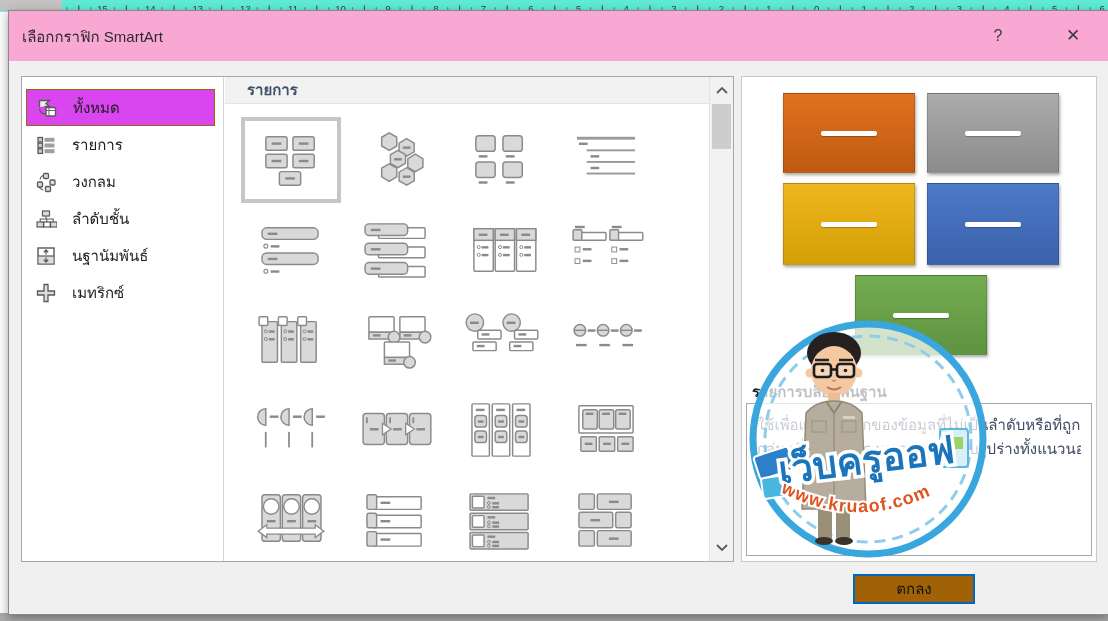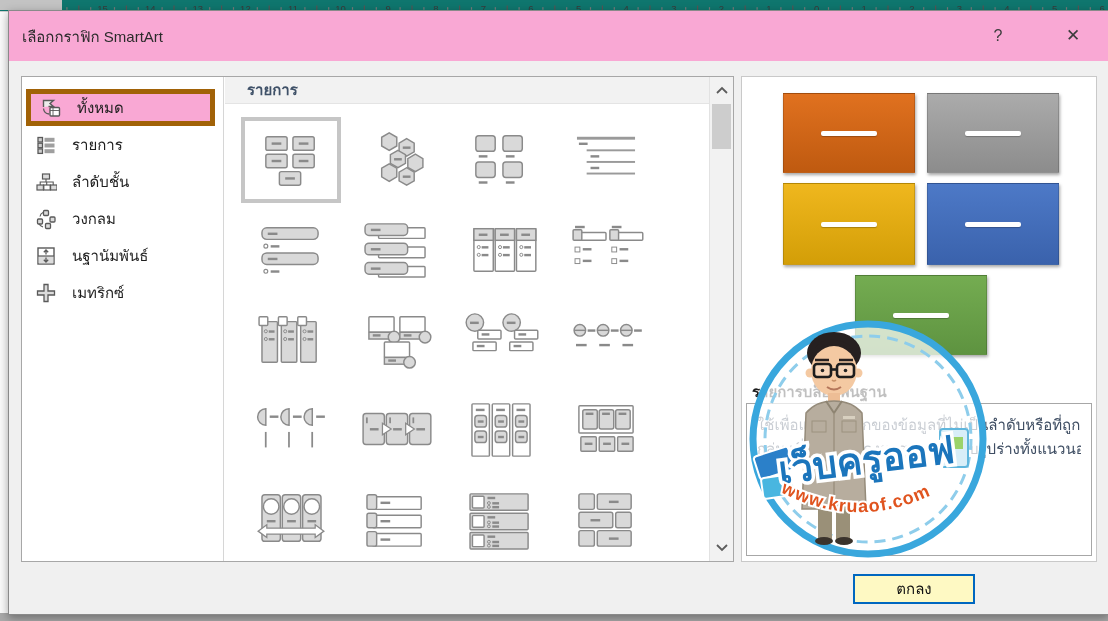--- a/index.html
+++ b/index.html
@@ -1,40 +1,40 @@
 <!DOCTYPE html>
 <html><head>
 <meta charset="utf-8">
 <style>
   html,body{margin:0;padding:0;background:#e9e9e9;}
   #screen{position:relative;width:1108px;height:621px;overflow:hidden;
     background:#fbfbfb;font-family:"Liberation Sans","DejaVu Sans",sans-serif;cursor:default;}
 
   
-  #ruler{position:absolute;left:0;top:0;width:1108px;height:11px;background:#0f766e;border-bottom:1px solid #d0d0d0;}
+  #ruler{position:absolute;left:0;top:0;width:1108px;height:11px;background:#5eead4;border-bottom:1px solid #d0d0d0;}
   #ruler text{font-size:9.5px;fill:#3a3a3a;}
   #ruler-corner{position:absolute;left:0;top:0;width:62px;height:10px;background:#c3c3c3;}
   #bottom-strip{position:absolute;left:0;top:613px;width:1108px;height:8px;background:#a9a9a9;}
 
   
   #dialog{position:absolute;left:8px;top:10px;width:1099px;height:603px;background:#f0f0f0;
     border:1px solid #8a8a8a;box-shadow:0 3px 9px rgba(0,0,0,.35);}
   #titlebar{position:absolute;left:0;top:0;right:0;height:50px;background:#f9a8d4;}
   #dialog-title{position:absolute;left:13px;top:0;height:50px;line-height:52px;font-size:15px;color:#2b2b2b;}
   .tb-btn{position:absolute;top:10px;width:34px;height:30px;text-align:center;line-height:30px;
     font-size:16px;color:#3c3c3c;}
   #help-btn{left:972px;}
   #close-btn{left:1047px;font-size:17px;}
 
   
   #main-box{position:absolute;left:12px;top:65px;width:713px;height:486px;background:#fff;border:1px solid #a7a7a7;box-sizing:border-box;}
   #sidebar{position:absolute;left:0;top:0;bottom:0;width:202px;border-right:1px solid #d6d6d6;padding-top:12px;box-sizing:border-box;}
   .side-item{height:37px;margin:0 8px 0 4px;display:flex;align-items:center;gap:13px;padding-left:9px;
     font-size:15px;color:#1f1f1f;box-sizing:border-box;}
-  .side-item.sel{background:#f9a8d4;border:5px solid #a16207;}
+  .side-item.sel{background:#d946ef;border:1px solid #a16207;}
   .sicon{width:24px;height:22px;flex:0 0 24px;display:flex;align-items:center;}
   .sicon svg{width:22px;height:22px;}
 
   #gallery{position:absolute;left:203px;top:0;right:24px;bottom:0;overflow:hidden;background:#fff;}
   #gallery-header{height:26px;background:#f2f2f2;border-bottom:1px solid #e4e4e4;
     font-size:15px;font-weight:bold;color:#3f5168;line-height:26px;padding-left:22px;}
   #gallery-grid{display:grid;grid-template-columns:repeat(4,100px);grid-auto-rows:86px;
     column-gap:5px;row-gap:4px;padding:13px 0 0 16px;}
   .cell{display:flex;align-items:center;justify-content:center;box-sizing:border-box;}
   .cell.sel{background:#fff;border:4px solid #c6c6c6;}
@@ -56,21 +56,21 @@
     border:1px solid #a7a7a7;box-sizing:border-box;padding:9px 10px;font-size:15px;line-height:24px;
     color:#3f4e63;overflow:hidden;}
   #preview-desc div{white-space:nowrap;overflow:hidden;}
 
   
   #wm{position:absolute;left:2px;top:236px;z-index:10;}
   .wm-title{font-size:38px;font-weight:bold;fill:#1b75bc;stroke:#ffffff;stroke-width:7px;paint-order:stroke;font-family:"Liberation Sans","DejaVu Sans",sans-serif;}
   .wm-url{font-size:18px;font-weight:bold;fill:#e0541f;stroke:#ffffff;stroke-width:4px;paint-order:stroke;letter-spacing:1px;font-family:"Liberation Sans","DejaVu Sans",sans-serif;}
 
   
-  .btn{position:absolute;top:563px;height:30px;background:#fef9c3;font-size:15px;color:#111;
+  .btn{position:absolute;top:563px;height:30px;background:#a16207;font-size:15px;color:#111;
     display:flex;align-items:center;justify-content:center;box-sizing:border-box;}
   #ok-btn{left:844px;width:122px;border:2px solid #0067c0;}
   #cancel-btn{left:985px;width:106px;border:1px solid #a9a9a9;}
 </style>
 </head>
 <body>
 
 <div id="screen">
 
   <div id="ruler">
@@ -216,44 +216,44 @@
                   <rect x="9.5" y="3.8" width="10" height="4" fill="#9f9f9f"></rect>
                   <rect x="9.5" y="9.5" width="10" height="4" fill="#9f9f9f"></rect>
                   <rect x="9.5" y="15.2" width="10" height="4" fill="#9f9f9f"></rect>
                 </svg>
               </span>
               <span class="slabel">รายการ</span>
             </div>
             <div class="side-item">
               <span class="sicon">
                 <svg viewBox="0 0 22 22">
+                  <g fill="#dcdcdc" stroke="#595959" stroke-width="1.3">
+                    <rect x="8.5" y="2.5" width="5" height="5" rx="1"></rect>
+                    <rect x="15" y="9" width="5" height="5" rx="1"></rect>
+                    <rect x="10.5" y="15.5" width="5" height="5" rx="1"></rect>
+                    <rect x="2.5" y="11" width="5" height="5" rx="1"></rect>
+                  </g>
+                  <path d="M5 8.5 Q5.5 5.5 8 4.5 M8 19 Q5 18 4 15.8" fill="none" stroke="#595959" stroke-width="1.2"></path>
+                </svg>
+              </span>
+              <span class="slabel">วงกลม</span>
+            </div>
+            <div class="side-item">
+              <span class="sicon">
+                <svg viewBox="0 0 22 22">
                   <path d="M11 8 v3 M5.2 14 v-3 h13 v3 M11.7 11 v3" stroke="#595959" stroke-width="1.1" fill="none"></path>
                   <g fill="#dcdcdc" stroke="#595959" stroke-width="1.2">
                     <rect x="7.5" y="3" width="7" height="5"></rect>
                     <rect x="2" y="14" width="6.4" height="5"></rect>
                     <rect x="8.8" y="14" width="6.4" height="5" fill="#fff"></rect>
                     <rect x="15.6" y="14" width="6.4" height="5"></rect>
                   </g>
                 </svg>
               </span>
               <span class="slabel">ลำดับชั้น</span>
-            </div>
-            <div class="side-item">
-              <span class="sicon">
-                <svg viewBox="0 0 22 22">
-                  <g fill="#dcdcdc" stroke="#595959" stroke-width="1.3">
-                    <rect x="8.5" y="2.5" width="5" height="5" rx="1"></rect>
-                    <rect x="15" y="9" width="5" height="5" rx="1"></rect>
-                    <rect x="10.5" y="15.5" width="5" height="5" rx="1"></rect>
-                    <rect x="2.5" y="11" width="5" height="5" rx="1"></rect>
-                  </g>
-                  <path d="M5 8.5 Q5.5 5.5 8 4.5 M8 19 Q5 18 4 15.8" fill="none" stroke="#595959" stroke-width="1.2"></path>
-                </svg>
-              </span>
-              <span class="slabel">วงกลม</span>
             </div>
             <div class="side-item">
               <span class="sicon">
                 <svg viewBox="0 0 22 22">
                   <rect x="3" y="3" width="16" height="16" fill="#fff" stroke="#595959" stroke-width="1.4"></rect>
                   <rect x="3.7" y="11" width="14.6" height="7.3" fill="#dcdcdc"></rect>
                   <path d="M3 11 h16" stroke="#595959" stroke-width="1.2"></path>
                   <path d="M11 9.5 V5.5 M8.8 7.2 L11 5 L13.2 7.2" fill="none" stroke="#595959" stroke-width="1.3"></path>
                   <path d="M11 12.5 V16.5 M8.8 14.8 L11 17 L13.2 14.8" fill="none" stroke="#595959" stroke-width="1.3"></path>
                 </svg>

